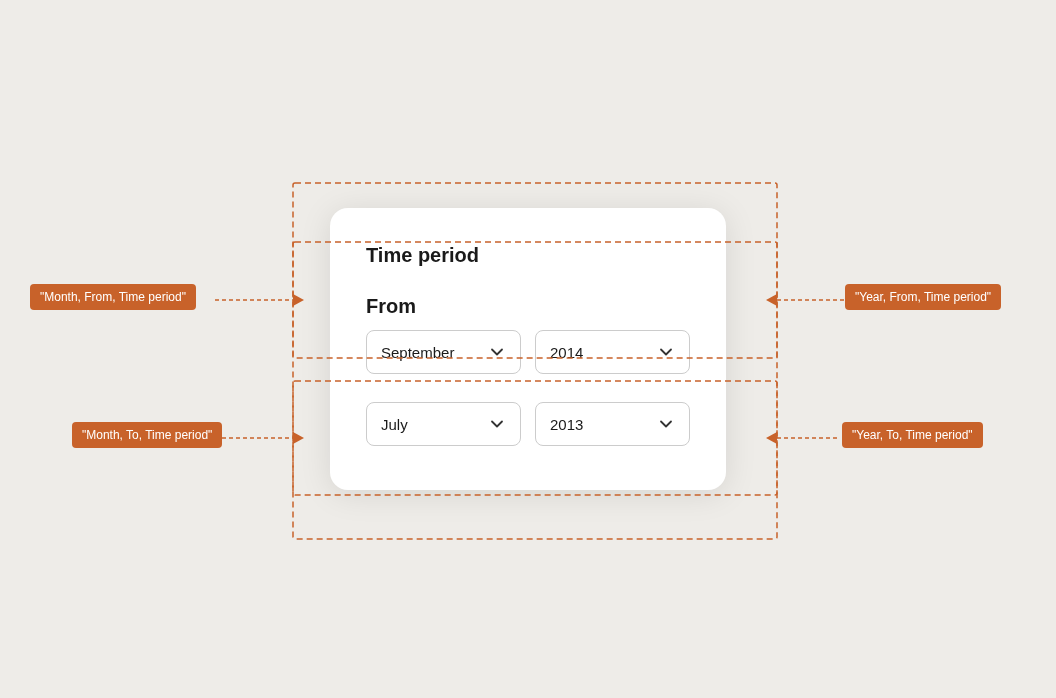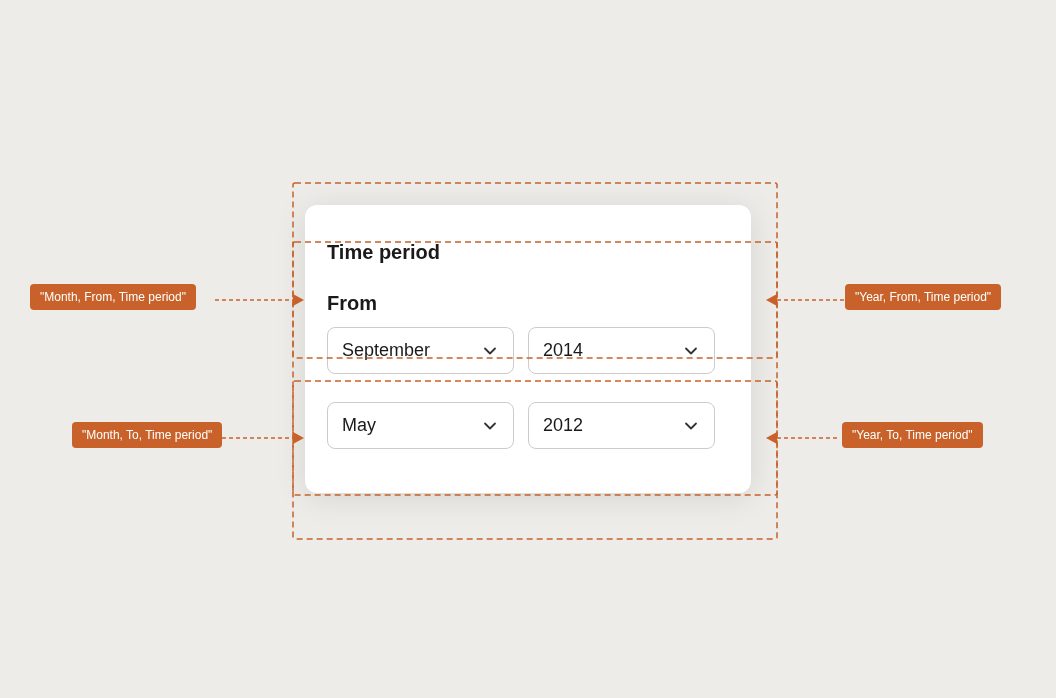--- a/index.html
+++ b/index.html
@@ -21,25 +21,25 @@
       width: 100%;
       height: 100%;
     }
 
     
     .card {
       position: absolute;
       left: 50%;
       top: 50%;
       transform: translate(-50%, -50%);
-      width: 446px;
+      width: 396px;
       background: #ffffff;
-      border-radius: 12px;
+      border-radius: 18px;
       box-shadow: 0 4px 32px rgba(0,0,0,0.10);
-      padding: 36px 36px 44px 22px;
+      padding: 36px 36px 44px 36px;
       z-index: 2;
     }
 
     .card-title {
       font-size: 20px;
       font-weight: 700;
       color: #1a1a1a;
       margin-bottom: 28px;
     }
 
@@ -65,21 +65,21 @@
       border-radius: 8px;
       padding: 12px 14px;
       background: #fff;
       cursor: pointer;
       font-size: 15px;
       color: #1a1a1a;
       user-select: none;
     }
 
     .dropdown-text {
-      font-size: 18px;
+      font-size: 15px;
       color: #1a1a1a;
       text-align: center;
     }
 
     .chevron-icon {
       width: 18px;
       height: 18px;
       display: flex;
       align-items: center;
       justify-content: center;
@@ -129,29 +129,29 @@
               <path d="M3 5.5L8 10.5L13 5.5" stroke="#333" stroke-width="1.8" stroke-linecap="round" stroke-linejoin="round"></path>
             </svg>
           </span>
         </div>
       </div>
     </div>
 
     <div>
       <div class="dropdowns-row" style="margin-bottom:0;">
         <div class="dropdown">
-          <span class="dropdown-text">May</span>
+          <span class="dropdown-text">July</span>
           <span class="chevron-icon">
             <svg viewBox="0 0 16 16" fill="none" xmlns="http://www.w3.org/2000/svg">
               <path d="M3 5.5L8 10.5L13 5.5" stroke="#333" stroke-width="1.8" stroke-linecap="round" stroke-linejoin="round"></path>
             </svg>
           </span>
         </div>
         <div class="dropdown">
-          <span class="dropdown-text">2012</span>
+          <span class="dropdown-text">2013</span>
           <span class="chevron-icon">
             <svg viewBox="0 0 16 16" fill="none" xmlns="http://www.w3.org/2000/svg">
               <path d="M3 5.5L8 10.5L13 5.5" stroke="#333" stroke-width="1.8" stroke-linecap="round" stroke-linejoin="round"></path>
             </svg>
           </span>
         </div>
       </div>
     </div>
   </div>
 

